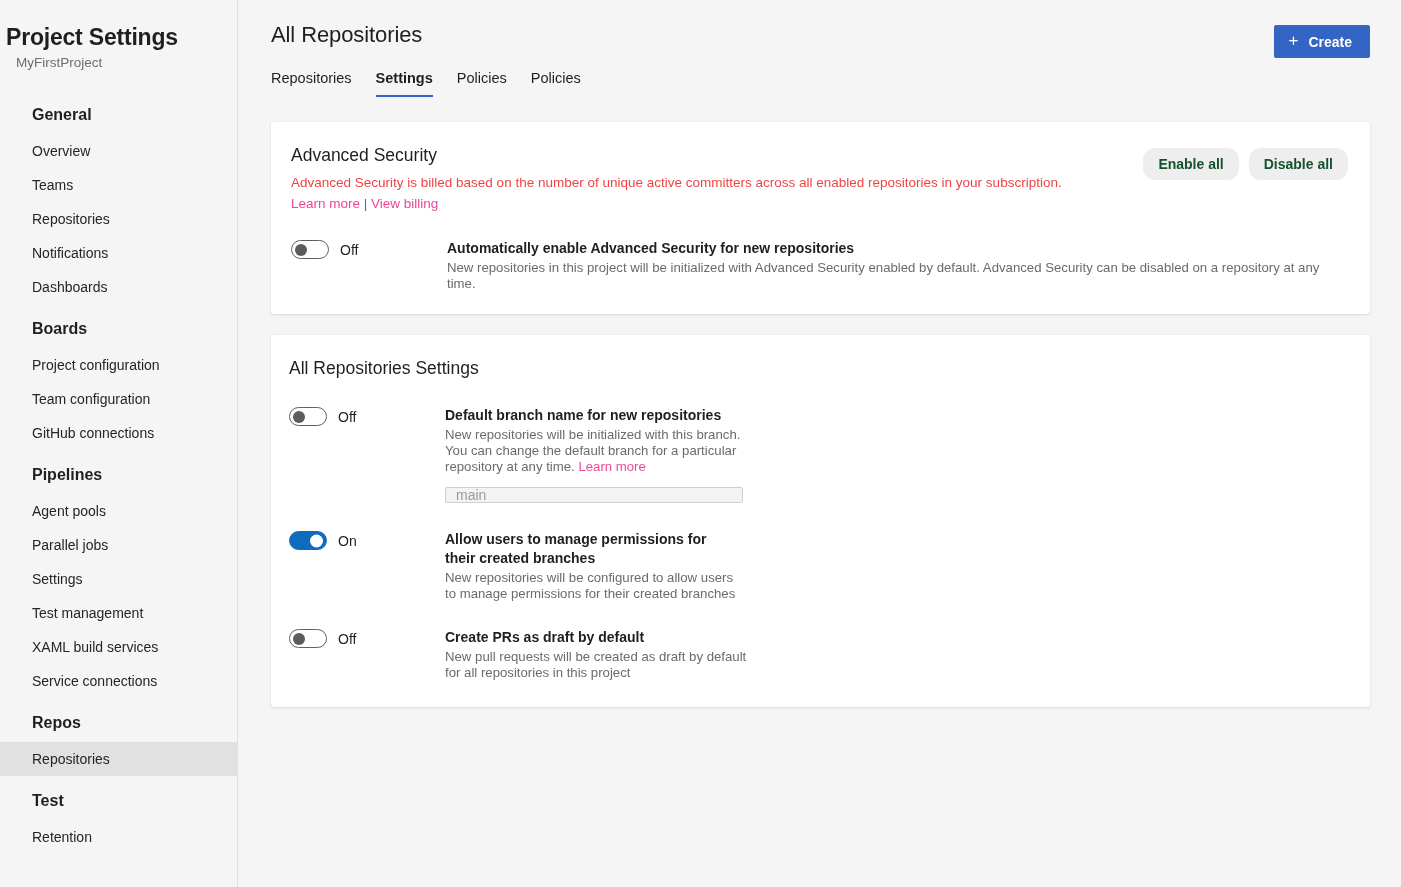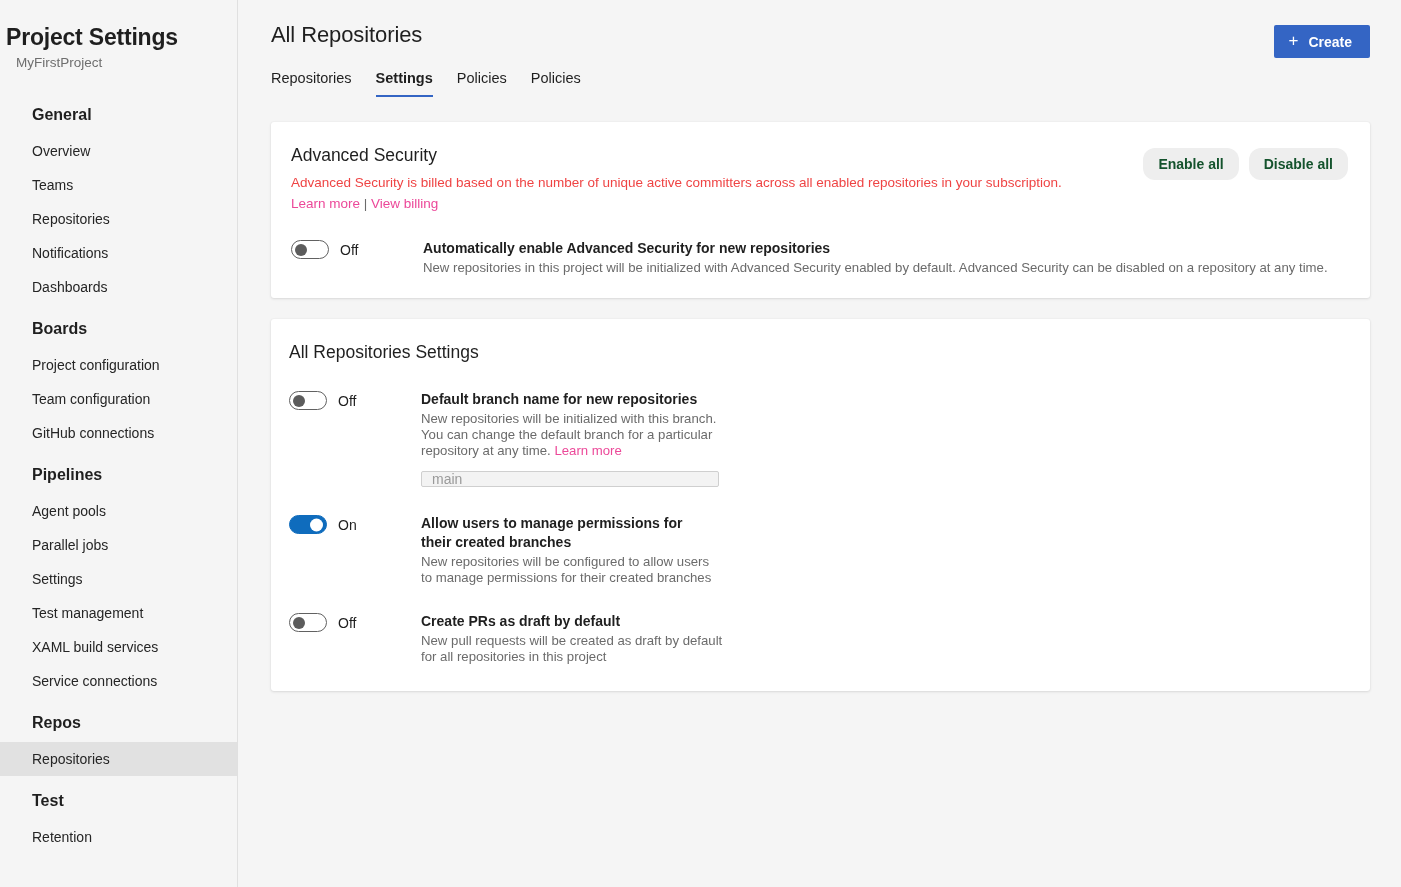--- a/index.html
+++ b/index.html
@@ -176,20 +176,21 @@
     height: 32px;
     padding: 0 15px;
     cursor: pointer;
   }
 
   
   .toggle-row {
     display: flex;
     align-items: flex-start;
     margin-top: 26px;
+    gap: 24px;
   }
   .toggle-cell {
     flex: 0 0 132px;
     display: flex;
     align-items: center;
     gap: 11px;
     padding-top: 1px;
   }
   .switch {
     width: 38px;

